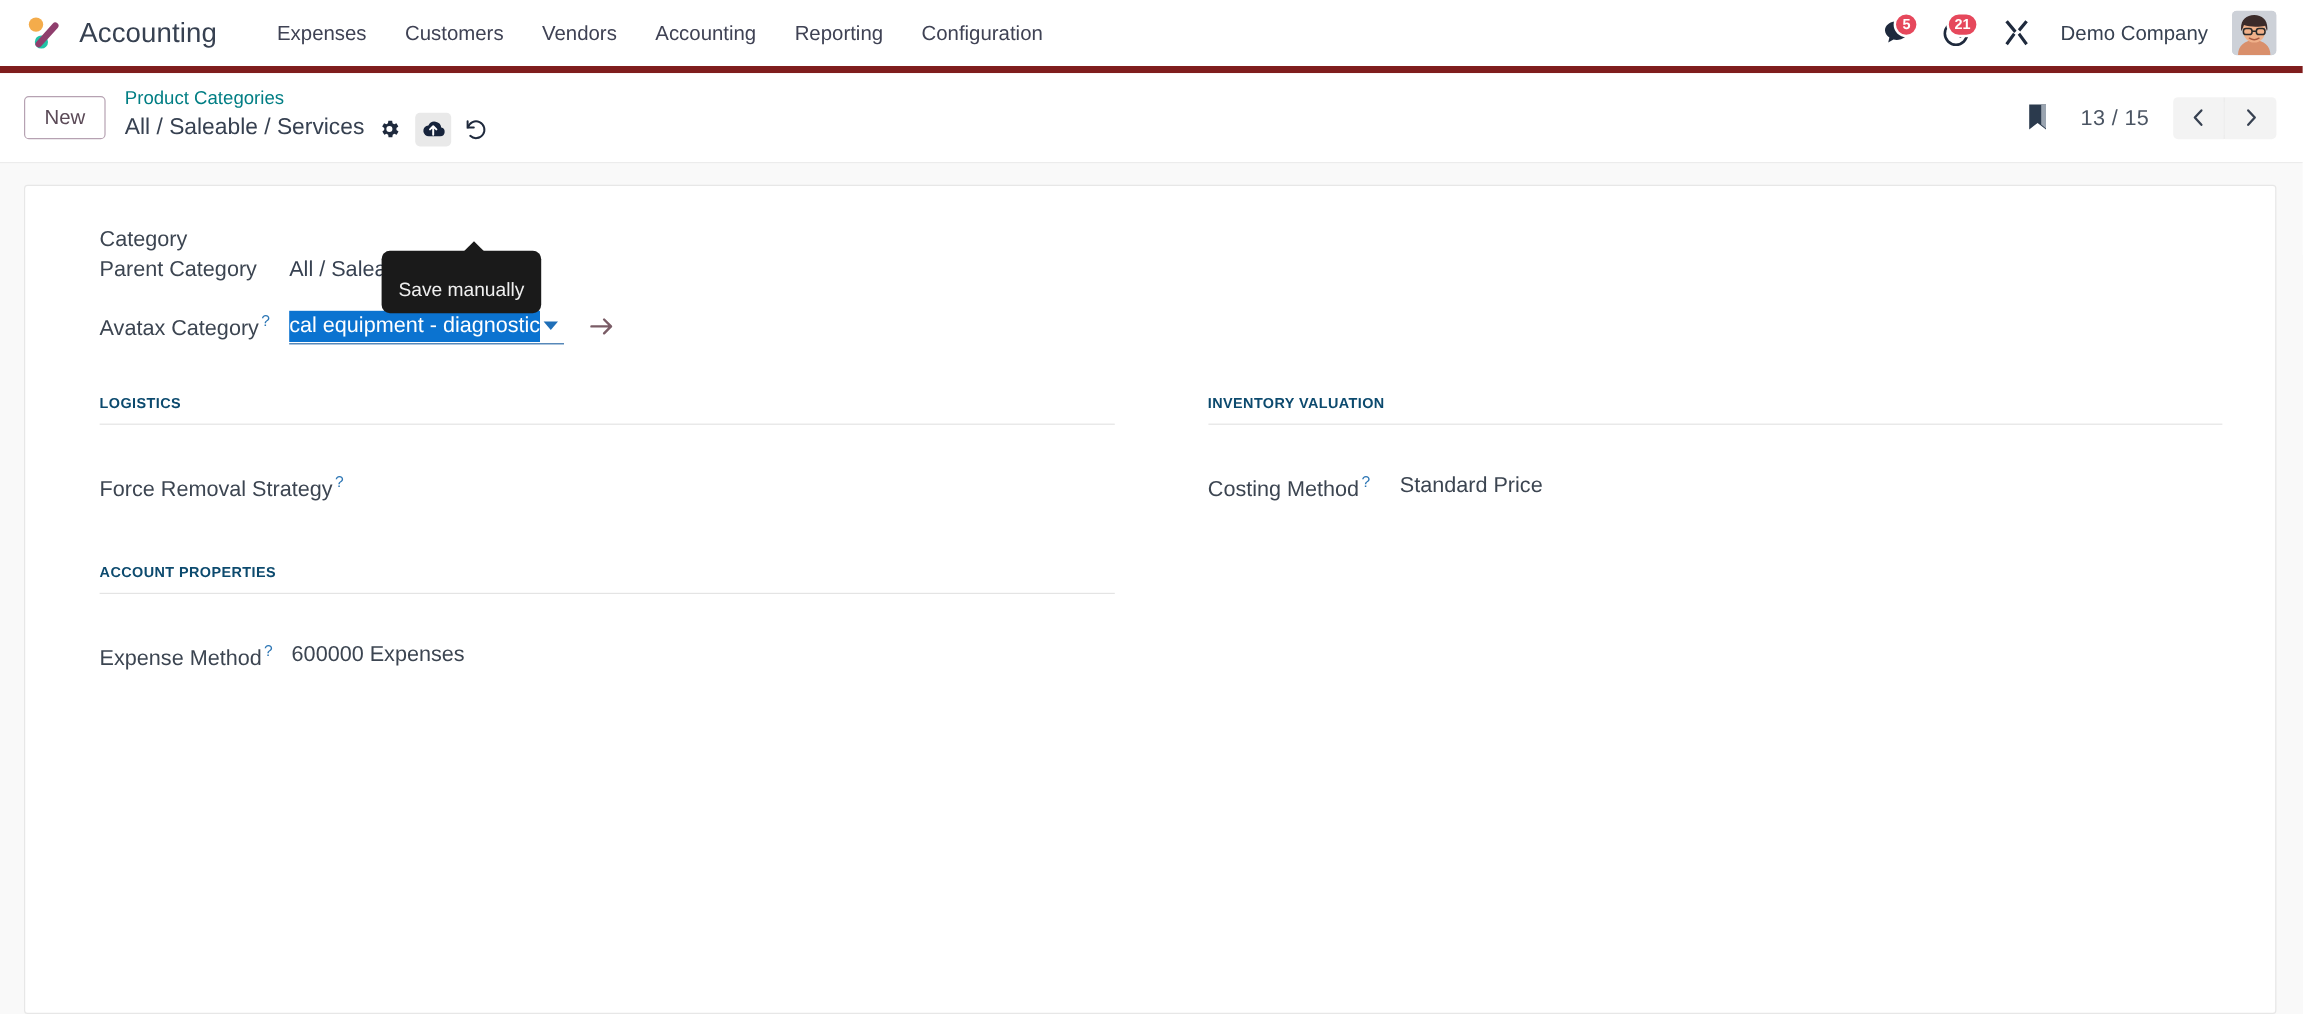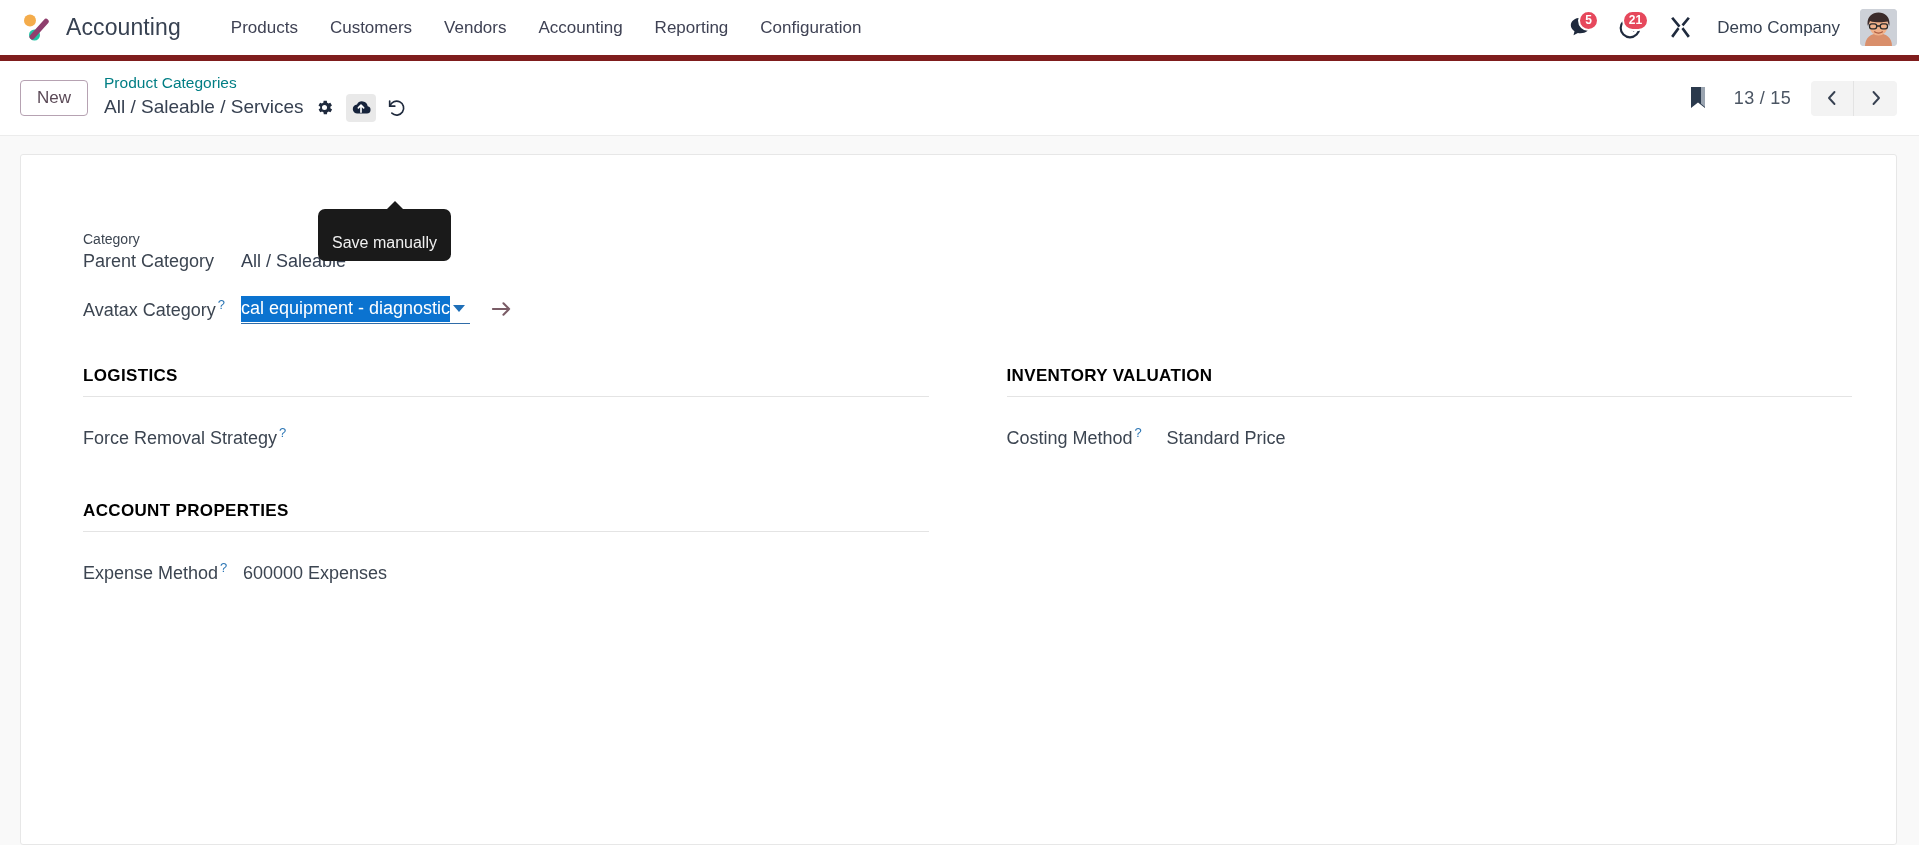--- a/index.html
+++ b/index.html
@@ -228,36 +228,35 @@
   .sheet {
     background: #ffffff;
     border: 1px solid #e7e7e7;
     border-radius: 3px;
     height: 100%;
     padding: 34px 44px 0 62px;
     overflow: hidden;
   }
 
   .title-label {
-    font-size: 14px;
+    font-size: 18px;
     color: #3c4551;
     margin-bottom: 4px;
-    margin-top: 42px;
   }
   .record-title {
     font-size: 47px;
     color: #131c2b;
     font-weight: 400;
     line-height: 1.12;
     margin: 0 0 24px 0;
   }
 
   .field-row {
     display: flex;
-    align-items: flex-end;
+    align-items: flex-start;
     margin-bottom: 17px;
   }
   .field-label {
     width: 158px;
     flex: 0 0 158px;
     font-size: 18px;
     color: #3c4551;
     white-space: nowrap;
   }
   .field-label .help {
@@ -313,28 +312,28 @@
 
   
   .group-2col {
     display: flex;
     gap: 78px;
     margin-top: 42px;
   }
   .col { flex: 1 1 0; min-width: 0; }
 
   .section-title {
-    font-size: 17px;
+    font-size: 12px;
     font-weight: 700;
-    color: #000000;
+    color: #0c4a6e;
     letter-spacing: 0.35px;
     text-transform: uppercase;
     padding-bottom: 10px;
     border-bottom: 1px solid #e4e4e4;
-    margin-bottom: 28px;
+    margin-bottom: 40px;
   }
   .section-block + .section-block { margin-top: 52px; }
   .field-label.wide { width: 200px; flex: 0 0 200px; }
   .field-label.med  { width: 160px; flex: 0 0 160px; }
 </style>
 </head>
 <body>
 
 <div class="navbar">
 
@@ -343,21 +342,21 @@
       <svg viewBox="0 0 34 34" width="34" height="34">
         <circle cx="10" cy="9.5" r="6" fill="#f4ac4b"></circle>
         <circle cx="14.5" cy="24" r="5.5" fill="#21c3a6"></circle>
         <rect x="6" y="15.5" width="26" height="5.4" rx="2.7" fill="#8f3e6d" transform="rotate(-48 19 18)"></rect>
       </svg>
     </span>
     <span class="brand-name">Accounting</span>
   </div>
 
   <div class="nav-menu">
-    <div class="nav-item">Products</div>
+    <div class="nav-item">Expenses</div>
     <div class="nav-item">Customers</div>
     <div class="nav-item">Vendors</div>
     <div class="nav-item">Accounting</div>
     <div class="nav-item">Reporting</div>
     <div class="nav-item">Configuration</div>
   </div>
 
   <div class="nav-right">
 
     <div class="nav-icon-btn">

